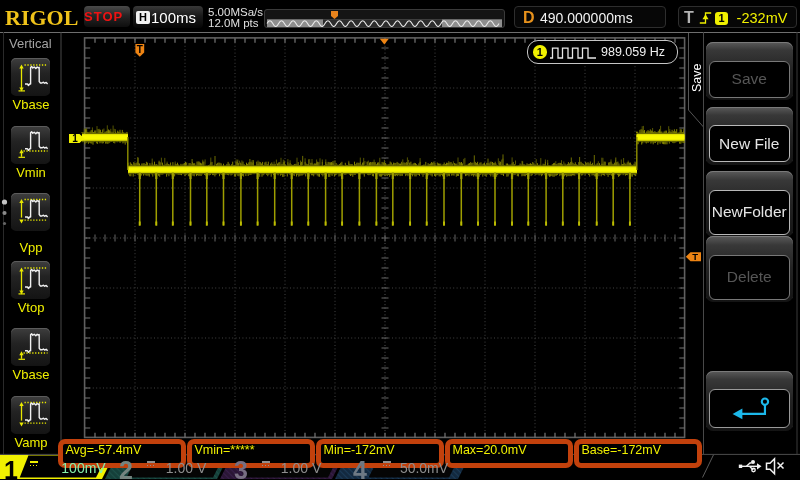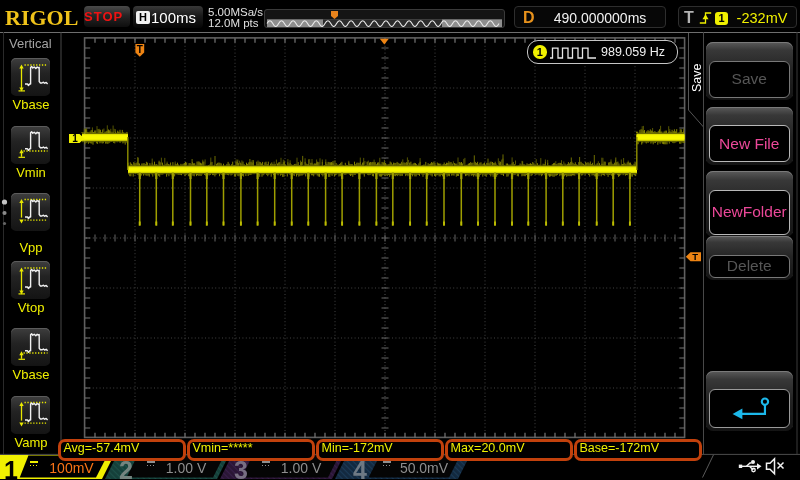--- a/index.html
+++ b/index.html
@@ -15,21 +15,21 @@
 #hbox .hv{position:absolute;left:18px;top:0;width:50px;height:22px;color:#fff;
 font-size:15px;line-height:23px}
 #srate{position:absolute;left:208px;top:6.5px;font-size:11.5px;color:#e0e0e0;line-height:11px}
 #membar{position:absolute;left:264px;top:9px;width:241px;height:19px;border-radius:3px;
 background:#141414;border:1px solid #3a3a3a}
 #dbox{position:absolute;left:514px;top:6px;width:152px;height:22px;border-radius:4px;
 background:#070707;border:1px solid #2e2e2e}
 #dbox .dd{position:absolute;left:8px;top:0;height:22px;line-height:22px;color:#e8921c;
 font-weight:bold;font-size:16px}
 #dbox .dv{position:absolute;left:25px;width:120px;top:0;height:22px;line-height:23px;color:#f2f2f2;
-font-size:14px;text-align:center}
+font-size:14px;}
 #tbox{position:absolute;left:678px;top:6px;width:119px;height:22px;border-radius:4px;
 background:#070707;border:1px solid #2e2e2e}
 #tbox .tt{position:absolute;left:5px;top:0;height:22px;line-height:22px;color:#b4b4b4;
 font-weight:bold;font-size:16px}
 #tbox .t1{position:absolute;left:36px;top:5px;width:13px;height:13px;background:#f0f000;
 border-radius:3px;color:#000;font-weight:bold;font-size:11px;text-align:center;line-height:13px}
 #tbox .tv{position:absolute;left:53px;top:0;height:22px;line-height:23px;color:#f0f000;
 font-size:14.5px;width:60px;text-align:center}
 #sep{position:absolute;left:0;top:31.5px;width:800px;height:1px;background:#6e6e6e}
 #vertlab{position:absolute;left:9px;top:36px;font-size:13px;color:#a3a3a3}
@@ -38,25 +38,25 @@
 .slab{position:absolute;left:1px;width:60px;text-align:center;font-size:13px;color:#f0f000}
 #freq{position:absolute;left:527px;top:40px;width:151px;height:24px;border-radius:11px;
 border:1.5px solid #c6c6c6;background:#000}
 #freq .f1{position:absolute;left:5px;top:4px;width:13.5px;height:13.5px;border-radius:50%;
 background:#f0f000;color:#000;font-weight:bold;font-size:11px;text-align:center;line-height:14px}
 #freq .fv{position:absolute;left:73px;top:0;height:21px;line-height:22px;color:#f0f0f0;
 font-size:12.5px;white-space:nowrap}
 .mbtn{position:absolute;left:705.5px;width:87.5px;border-radius:7px;
 background:linear-gradient(#5a5a5a 0%,#383838 14%,#242424 48%,#141414 100%);box-shadow:inset 0 1px 0 #7a7a7a}
 .minner{position:absolute;left:3.5px;right:3.5px;top:18.5px;bottom:2.5px;background:#000;
-border:1.5px solid #999;border-radius:6px;color:#ec4899;font-size:15.5px;text-align:center;
+border:1.5px solid #999;border-radius:6px;color:#e5e5e5;font-size:15.5px;text-align:center;
 display:flex;align-items:center;justify-content:center}
 .mdis{color:#565656}
-.meas{position:absolute;top:438.8px;width:128.5px;height:22px;border-radius:7px;
-border:3px solid #c2410c;background:#000;color:#f0f000;font-size:12.5px;line-height:12.5px;
+.meas{position:absolute;top:438.8px;width:128.5px;height:29px;border-radius:7px;
+border:5px solid #c2410c;background:#000;color:#f0f000;font-size:12.5px;line-height:12.5px;
 padding-left:3px}
 .chnum{position:absolute;top:456px;font-size:25px;font-weight:bold}
 .chico{position:absolute;top:461px;width:8px}
 .chico .l1{height:1.5px;background:currentColor;margin-bottom:2px}
 .chico .l2{height:1.5px;background:currentColor;
 -webkit-mask:repeating-linear-gradient(90deg,#000 0 1.5px,transparent 1.5px 3px);
 mask:repeating-linear-gradient(90deg,#000 0 1.5px,transparent 1.5px 3px)}
 .chval{position:absolute;top:459.5px;font-size:14px}
 </style></head>
 <body>
@@ -231,21 +231,21 @@
 
 <div class="mbtn" style="top:42px;height:58px">
     <div class="minner mdis" style="border-color:#787878">Save</div>
   </div>
 <div class="mbtn" style="top:106.7px;height:58px">
     <div class="minner men" style="border-color:#b8b8b8">New File</div>
   </div>
 <div class="mbtn" style="top:171.4px;height:66px">
     <div class="minner men" style="border-color:#b8b8b8">NewFolder</div>
   </div>
-<div class="mbtn" style="top:236.1px;height:44px">
+<div class="mbtn" style="top:236.1px;height:66px">
     <div class="minner mdis" style="border-color:#787878">Delete</div>
   </div>
 <div class="mbtn" style="top:370.5px;height:60px">
 <div class="minner" style="border-color:#9a9a9a">
       <svg width="80" height="36" viewBox="0 0 80 36">
 <circle cx="56" cy="10.5" r="3.2" stroke="#1cb8ea" stroke-width="2.2" fill="none"></circle>
 <path d="M56 13.7V23H32" stroke="#1cb8ea" stroke-width="2.2" fill="none"></path>
 <path d="M33 17.5l-10 5.5L33 28.5z" fill="#1cb8ea"></path>
 </svg>
     </div>
@@ -253,21 +253,21 @@
 <div class="meas" style="left:57.5px">Avg=-57.4mV</div>
 <div class="meas" style="left:186.5px">Vmin=*****</div>
 <div class="meas" style="left:315.5px">Min=-172mV</div>
 <div class="meas" style="left:444.5px">Max=20.0mV</div>
 <div class="meas" style="left:573.5px">Base=-172mV</div>
 <div class="chnum" style="left:4px;color:#000">1</div>
 <div class="chico" style="left:30px;color:#f0f000">
     <div class="l1"></div>
     <div class="l2"></div>
   </div>
-<div class="chval" style="left:48px;width:47px;text-align:center;color:#f97316">100mV</div>
+<div class="chval" style="left:60px;width:47px;text-align:center;color:#86efac">100mV</div>
 <div class="chnum" style="left:119px;color:#74847f">2</div>
 <div class="chico" style="left:147px;color:#8e8e8e">
     <div class="l1"></div>
     <div class="l2"></div>
   </div>
 <div class="chval" style="left:164px;width:44px;text-align:center;color:#8e8e8e">1.00 V</div>
 <div class="chnum" style="left:234px;color:#776e82">3</div>
 <div class="chico" style="left:262px;color:#8e8e8e">
     <div class="l1"></div>
     <div class="l2"></div>

